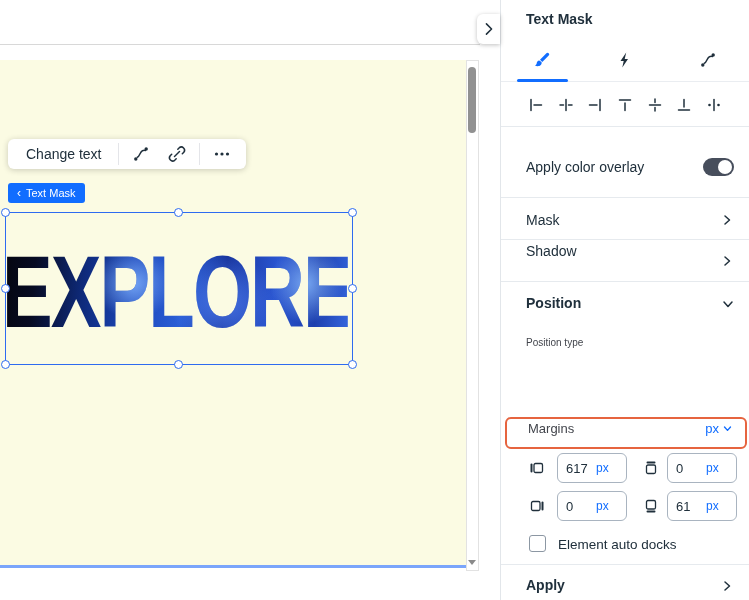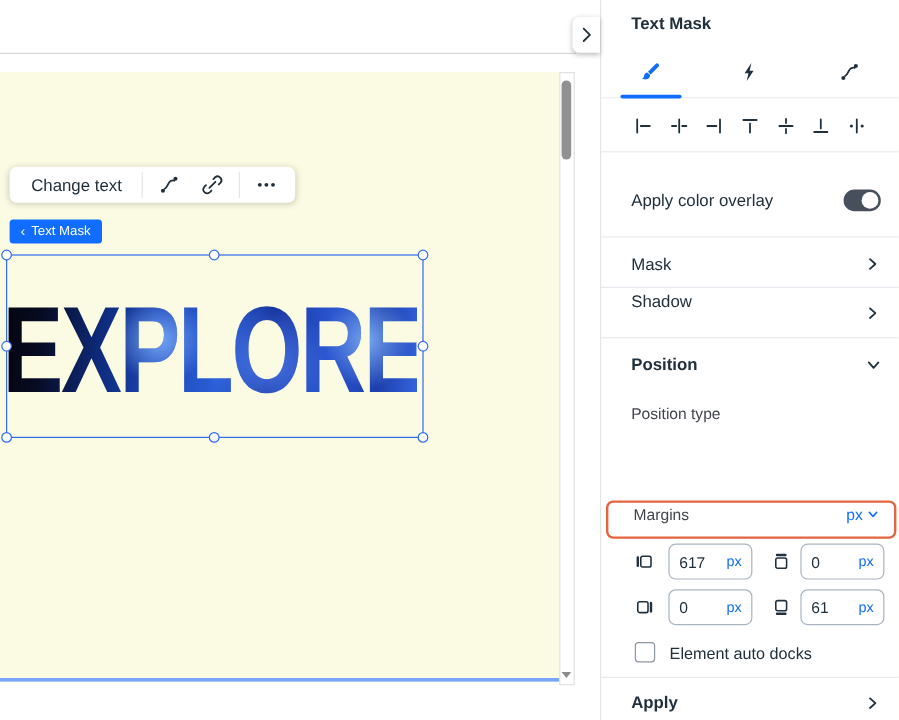--- a/index.html
+++ b/index.html
@@ -91,42 +91,42 @@
 
   .divider { position: absolute; left: 0; right: 0; height: 1px; background: #E6EAEE; }
 
   .row-label { position: absolute; left: 25px; font-size: 14px; color: #20303C; }
   .row-label.bold { font-weight: bold; }
   .chev { position: absolute; color: #20303C; display: flex; }
 
   .toggle { position: absolute; right: 15px; top: 158px; width: 31px; height: 18px; border-radius: 9px; background: #474E5C; }
   .toggle .knob { position: absolute; right: 2px; top: 2px; width: 14px; height: 14px; border-radius: 50%; background: #fff; }
 
-  .sub-label { position: absolute; left: 25px; font-size: 13px; color: #42454C; }
+  .sub-label { position: absolute; left: 25px; font-size: 10px; color: #42454C; }
 
   .dropdown {
     position: absolute; left: 25px; top: 362px; width: 210px; height: 36px;
     border: 1px solid #A9B4C0; border-radius: 6px; background: #fff;
     display: flex; align-items: center; justify-content: space-between; padding: 0 12px 0 14px;
     font-size: 13px; color: #20303C; cursor: pointer;
   }
 
   .margins-box {
     position: absolute; left: 4px; top: 417px; width: 242px; height: 32px;
     border: 2px solid #E6643F; border-radius: 6px; background: #fff;
     display: flex; align-items: center; justify-content: space-between; padding: 0 12px 9px 21px;
     cursor: pointer;
   }
   .margins-box .m-label { font-size: 13px; color: #42454C; }
   .unit-select { display: flex; align-items: center; gap: 3px; color: #116DFF; font-size: 13px; }
 
   .m-icon { position: absolute; width: 16px; height: 16px; color: #20303C; }
   .num-input {
     position: absolute; width: 70px; height: 30px; border: 1px solid #A9B4C0; border-radius: 6px;
-    background: #fff; display: flex; align-items: center; justify-content: space-between; padding-right: 8px;
+    background: #fff; display: flex; align-items: center; justify-content: flex-start; padding-right: 8px;
   }
   .num-input input {
     width: 38px; border: none; outline: none; background: transparent;
     font-family: inherit; font-size: 13px; color: #20303C; padding-left: 8px;
   }
   .num-input .px { font-size: 12px; color: #116DFF; }
 
   .checkbox { position: absolute; left: 28px; top: 535px; width: 17px; height: 17px; border: 1.5px solid #8C97A3; border-radius: 3px; background: #fff; cursor: pointer; }
   .cb-label { position: absolute; left: 57px; top: 537px; font-size: 13.5px; color: #20303C; }
 

